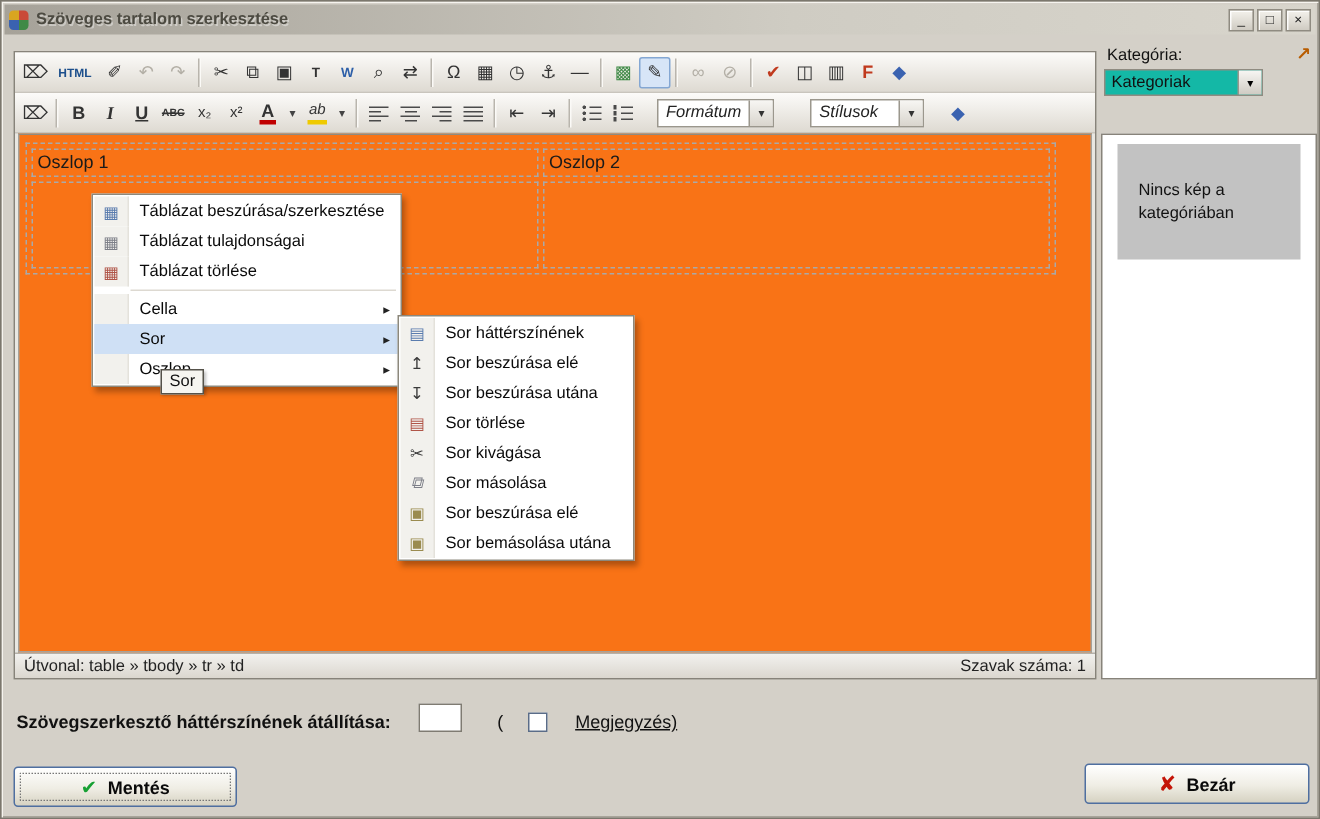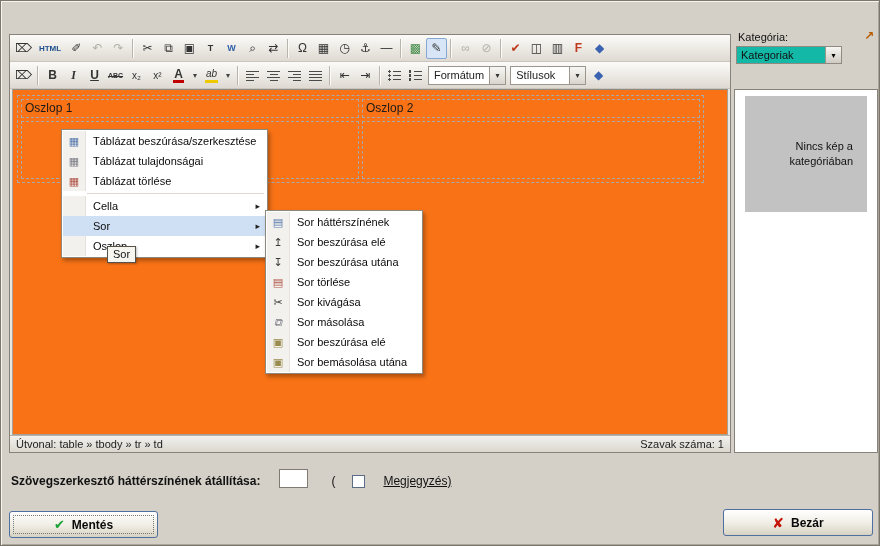--- a/index.html
+++ b/index.html
@@ -34,38 +34,38 @@
   .hlc::after{content:"";position:absolute;left:3px;right:3px;bottom:2px;height:3px;background:#efca00;}
 
   .gfx{width:13px;height:11px;display:block;background-repeat:no-repeat;}
   .gfx-left{background-image:linear-gradient(#4a4a4a,#4a4a4a),linear-gradient(#4a4a4a,#4a4a4a),linear-gradient(#4a4a4a,#4a4a4a),linear-gradient(#4a4a4a,#4a4a4a);background-size:13px 1px,8px 1px,13px 1px,8px 1px;background-position:0 1px,0 4px,0 7px,0 10px;}
   .gfx-center{background-image:linear-gradient(#4a4a4a,#4a4a4a),linear-gradient(#4a4a4a,#4a4a4a),linear-gradient(#4a4a4a,#4a4a4a),linear-gradient(#4a4a4a,#4a4a4a);background-size:13px 1px,8px 1px,13px 1px,8px 1px;background-position:0 1px,50% 4px,0 7px,50% 10px;}
   .gfx-right{background-image:linear-gradient(#4a4a4a,#4a4a4a),linear-gradient(#4a4a4a,#4a4a4a),linear-gradient(#4a4a4a,#4a4a4a),linear-gradient(#4a4a4a,#4a4a4a);background-size:13px 1px,8px 1px,13px 1px,8px 1px;background-position:0 1px,100% 4px,0 7px,100% 10px;}
   .gfx-just{background-image:linear-gradient(#4a4a4a,#4a4a4a),linear-gradient(#4a4a4a,#4a4a4a),linear-gradient(#4a4a4a,#4a4a4a),linear-gradient(#4a4a4a,#4a4a4a);background-size:13px 1px,13px 1px,13px 1px,13px 1px;background-position:0 1px,0 4px,0 7px,0 10px;}
   .gfx-ul{background-image:radial-gradient(circle,#4a4a4a 1px,transparent 1.4px),radial-gradient(circle,#4a4a4a 1px,transparent 1.4px),radial-gradient(circle,#4a4a4a 1px,transparent 1.4px),linear-gradient(#4a4a4a,#4a4a4a),linear-gradient(#4a4a4a,#4a4a4a),linear-gradient(#4a4a4a,#4a4a4a);background-size:3px 3px,3px 3px,3px 3px,8px 1px,8px 1px,8px 1px;background-position:0 0,0 4px,0 8px,5px 1px,5px 5px,5px 9px;}
   .gfx-ol{background-image:linear-gradient(#4a4a4a,#4a4a4a),linear-gradient(#4a4a4a,#4a4a4a),linear-gradient(#4a4a4a,#4a4a4a),linear-gradient(#4a4a4a,#4a4a4a),linear-gradient(#4a4a4a,#4a4a4a),linear-gradient(#4a4a4a,#4a4a4a);background-size:2px 3px,2px 3px,2px 3px,8px 1px,8px 1px,8px 1px;background-position:0 0,0 4px,0 8px,5px 1px,5px 5px,5px 9px;}
 
-  .tb-select{flex:none;display:flex;align-items:center;height:19px;background:#fff;border:1px solid #9b978d;margin:0 2px;}
+  .tb-select{flex:none;display:flex;align-items:center;height:19px;background:#fff;border:1px solid #9b978d;margin:0 12px;font-style:italic;}
   .tb-select .val{padding:0 5px;color:#222;min-width:58px;}
   .tb-select .arr{width:16px;height:17px;display:flex;align-items:center;justify-content:center;font-size:8px;color:#333;background:linear-gradient(#f7f6f3,#d9d5cd);border-left:1px solid #9b978d;}
 
   .content{position:relative;flex:1;margin:0 2px;background:#f97316;border:1px solid #a5a199;border-top-color:#8f8b82;overflow:hidden;}
   .etable{position:absolute;left:4px;top:5px;width:687px;height:88px;border:1px dashed #a9a9a9;padding:3px;display:grid;grid-template-columns:1fr 1fr;grid-template-rows:19px 1fr;gap:3px;}
   .cell{border:1px dashed #a9a9a9;font-size:12px;color:#1a1a1a;padding:1px 3px;overflow:hidden;}
 
   .status{flex:none;height:17px;display:flex;align-items:center;justify-content:space-between;padding:0 6px;background:linear-gradient(#f2f1ee,#dbd7cf);border-top:1px solid #b5b1a9;color:#222;}
 
   .cat-row{position:absolute;left:737px;top:28px;width:139px;display:flex;align-items:center;justify-content:space-between;}
   .cat-label{color:#111;}
   .cat-picker{width:16px;height:15px;font-size:12px;color:#b85c00;text-align:center;line-height:15px;font-weight:bold;}
   .cat-select{position:absolute;left:735px;top:45px;width:106px;height:18px;display:flex;align-items:center;background:#14b8a6;border:1px solid #8f8b81;}
   .cat-select .val{flex:1;padding:0 4px;color:#111;white-space:nowrap;overflow:hidden;}
   .cat-select .arr{flex:none;width:16px;height:16px;display:flex;align-items:center;justify-content:center;font-size:8px;background:linear-gradient(#f7f6f3,#cfcbc3);border-left:1px solid #9b978d;}
   .img-panel{position:absolute;left:733px;top:88px;width:144px;height:364px;background:#fff;border:1px solid #87837a;}
-  .img-ph{margin:6px auto 0;width:122px;height:116px;background:#c2c2c2;display:flex;align-items:center;justify-content:center;text-align:right;padding:0 14px;color:#111;line-height:1.35;}
+  .img-ph{margin:6px auto 0;width:122px;height:77px;background:#c2c2c2;display:flex;align-items:center;justify-content:center;text-align:left;padding:0 14px;color:#111;line-height:1.35;}
 
   .bg-row{position:absolute;left:10px;top:465px;height:22px;display:flex;align-items:flex-end;gap:14px;}
   .bg-label{font-size:12px;font-weight:bold;color:#111;}
   .bg-input{width:29px;height:19px;background:#fff;border:1px solid #7f7b72;margin-left:5px;}
   .paren{margin-left:9px;font-size:12px;color:#111;}
   .chk{width:13px;height:13px;background:#fff;border:1px solid #5a6c88;margin:0 4px 0 3px;}
   .note-label{font-size:12px;color:#111;text-decoration:underline;}
 
   .btn{position:absolute;height:27px;display:flex;align-items:center;justify-content:center;gap:7px;font-size:12px;font-weight:bold;color:#0a0a0a;background:linear-gradient(#ffffff,#efede4 55%,#d6d2c2);border:1px solid #4f6fa0;border-radius:3px;}
   .btn-save{left:8px;top:510px;width:149px;}
@@ -86,20 +86,29 @@
   .sub{left:264px;top:209px;width:158px;}
   .mic-blue{color:#5a7cae;} .mic-gray{color:#7d7f88;} .mic-red{color:#b05548;} .mic-dark{color:#3a3a3a;} .mic-olive{color:#9a8b4f;}
 
   .tooltip{position:absolute;left:106px;top:245px;z-index:11;background:#f6f5f0;border:1px solid #55524a;padding:1px 5px 2px;color:#111;box-shadow:1px 1px 2px rgba(0,0,0,.25);}
 </style>
 </head>
 <body>
 
 <div class="window">
 
+  <div class="titlebar">
+    <span class="win-icon"></span>
+    <span class="title">Szöveges tartalom szerkesztése</span>
+    <span class="win-controls">
+      <span class="win-btn">_</span>
+      <span class="win-btn">□</span>
+      <span class="win-btn">×</span>
+    </span>
+  </div>
 
   <div class="editor">
     <div class="tb">
       <span class="tbi">⌦</span>
       <span class="tbi wide">HTML</span>
       <span class="tbi">✐</span>
       <span class="tbi dis">↶</span>
       <span class="tbi dis">↷</span>
       <span class="tbsep"></span>
       <span class="tbi">✂</span>

